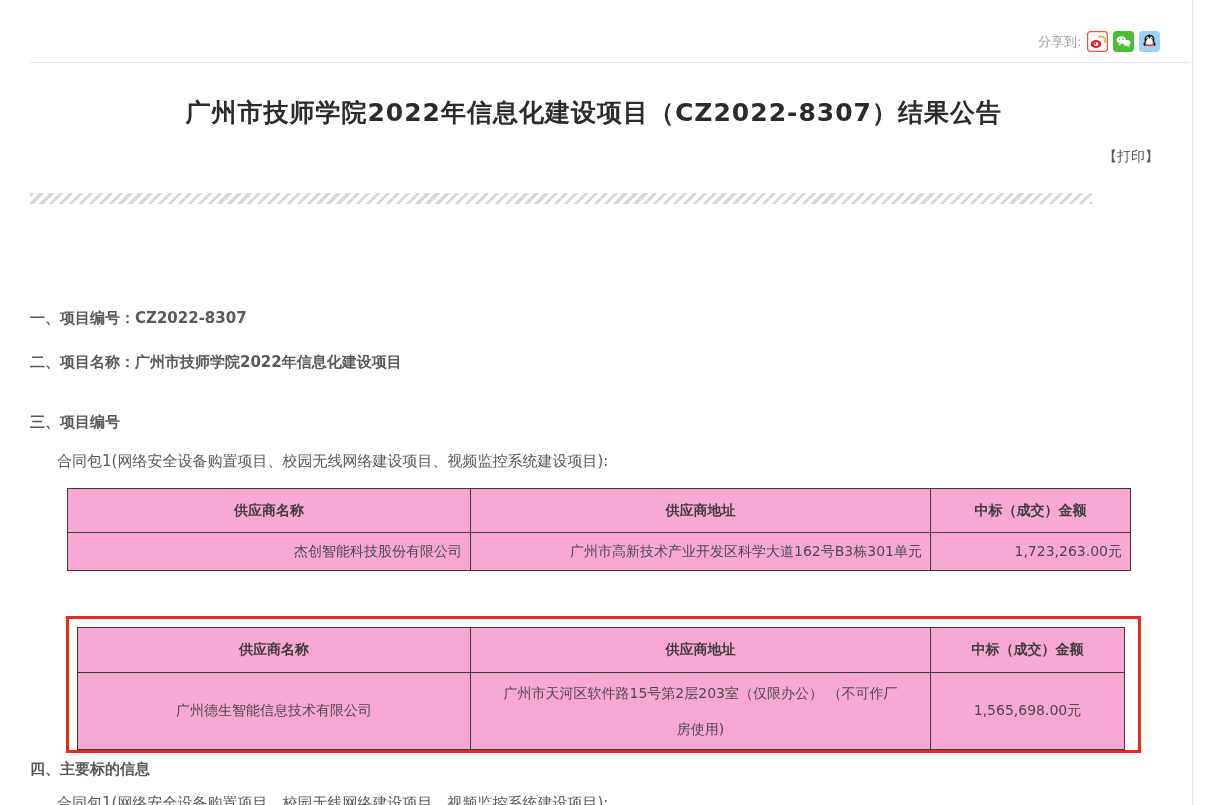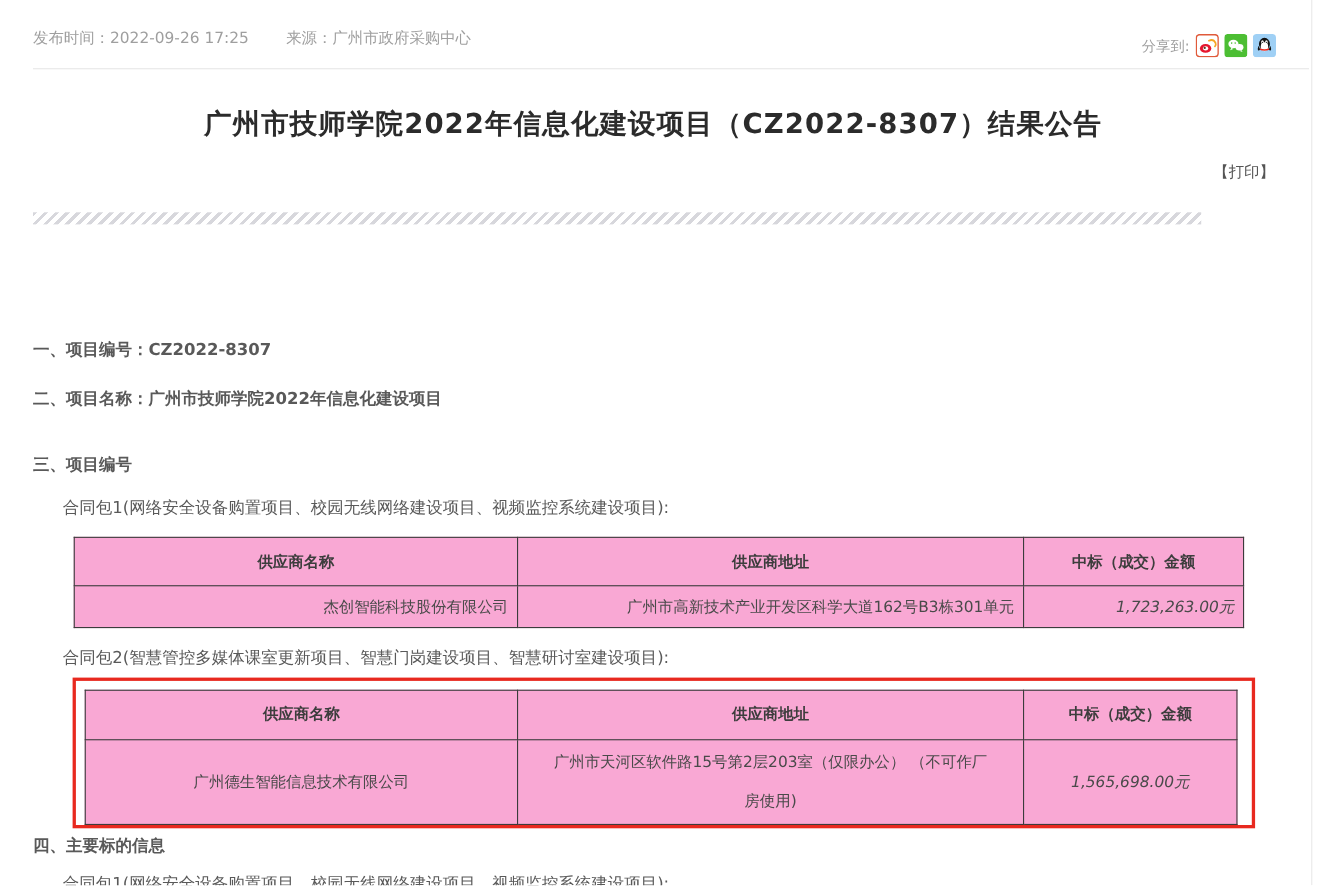--- a/index.html
+++ b/index.html
@@ -39,45 +39,41 @@
   .pkg-line { position:absolute; left:57px; font-size:15px; color:#595959; white-space:nowrap; }
   .pkg1 { top:452px; } .pkg2 { top:589px; }
   .pkg-clipped { top:794px; }
 
   
   table.result { border-collapse:collapse; table-layout:fixed; background:#f9a8d4;
                  font-size:14px; color:#4a4a4a; position:absolute; }
   table.result td, table.result th { border:1px solid #3c3c3c; text-align:center; vertical-align:middle;
                  padding:2px 8px; font-weight:normal; }
   table.result th { font-weight:bold; color:#3d3d3d; }
-  td.amount { text-align:right; padding-right:12px;font-style:italic; }
+  td.amount { text-align:right; padding-right:12px; }
 
   #table1 { left:67px; top:488px; width:1063px; }
   #table1 th { height:44px; }
   #table1 td { height:38px;text-align:right; }
 
   #table2 { left:77px; top:627px; width:1047px; }
   #table2 th { height:45px; }
   #table2 td { height:63px; }
   #table2 td.addr { line-height:36px; padding-left:26px; padding-right:26px; }
 
   .highlight-box { position:absolute; left:66px; top:616px; width:1075px; height:137px;
                    border:3px solid #e8291f; pointer-events:none; }
 </style>
 </head>
 <body>
 
 <div id="page">
 
   <div class="right-edge"></div>
 
-  <div class="meta-bar">
-    <span class="meta-item">发布时间：2022-09-26 17:25</span>
-    <span class="meta-item">来源：广州市政府采购中心</span>
-  </div>
 
   <div class="share-box">
     <span>分享到:</span>
     <span class="share-icons">
       <svg class="share-icon" viewBox="0 0 21 21">
         <rect x="0.5" y="0.5" width="20" height="20" rx="3" fill="#ffffff" stroke="#e05a3a" stroke-width="1.4"></rect>
         <ellipse cx="9" cy="13" rx="5.2" ry="4" fill="#e6162d"></ellipse>
         <ellipse cx="9" cy="13" rx="2.4" ry="1.9" fill="#ffffff"></ellipse>
         <circle cx="8.2" cy="12.6" r="1" fill="#5a3b1e"></circle>
         <path d="M12 6 q4 -2 6 2 q0.8 2 -0.5 3.2" fill="none" stroke="#f6a623" stroke-width="1.6" stroke-linecap="round"></path>
@@ -131,21 +127,20 @@
       <th>中标（成交）金额</th>
     </tr>
     <tr>
       <td>杰创智能科技股份有限公司</td>
       <td>广州市高新技术产业开发区科学大道162号B3栋301单元</td>
       <td class="amount">1,723,263.00元</td>
     </tr>
   </tbody>
     </table>
 
-  <div class="pkg-line pkg2">合同包2(智慧管控多媒体课室更新项目、智慧门岗建设项目、智慧研讨室建设项目):</div>
 
   <div class="highlight-box"></div>
 
   <table class="result" id="table2">
     <colgroup>
         <col style="width:393px">
         <col style="width:460px">
         <col style="width:194px">
       </colgroup>
     <tbody>

